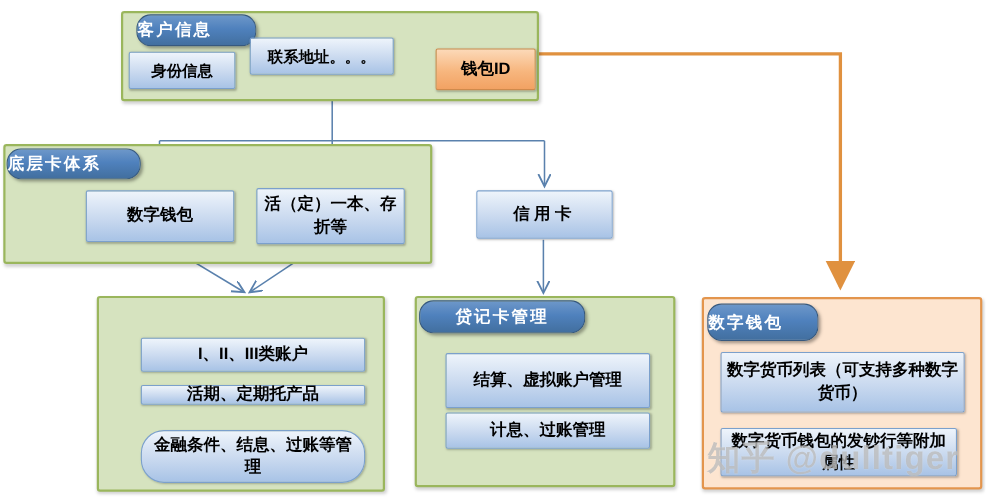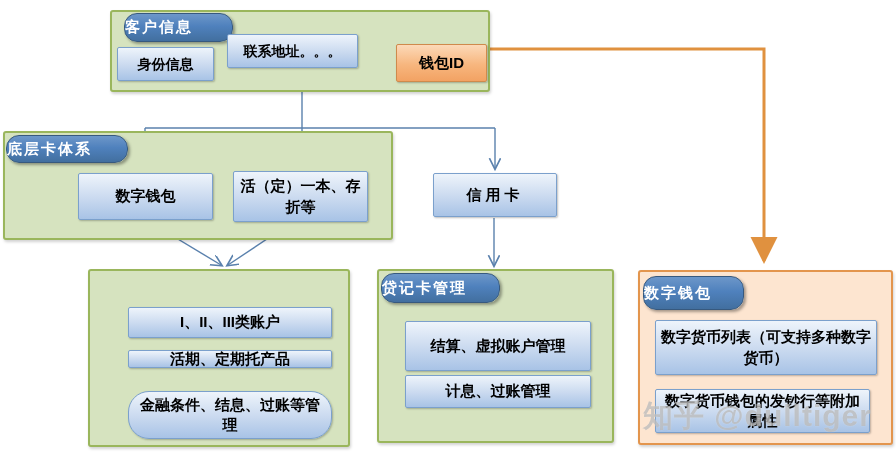--- a/index.html
+++ b/index.html
@@ -120,21 +120,21 @@
     <span>I、II、III类账户</span>
   </div>
   <div class="node" style="left:128px;top:350px;width:204px;height:18px;">
     <span>活期、定期托产品</span>
   </div>
   <div class="node" style="left:128px;top:391px;width:204px;height:48px;border-radius:21px;">
     <span>金融条件、结息、过账等管理</span>
   </div>
 
   <div class="group green" style="left:377px;top:269px;width:233px;height:170px;"></div>
-  <div class="hdr" style="left:381px;top:273px;width:117px;height:28px;">
+  <div class="hdr" style="left:381px;top:273px;width:117px;height:28px;padding-left:32px;">
     <span>贷记卡管理</span>
   </div>
   <div class="node" style="left:405px;top:321px;width:186px;height:50px;">
     <span>结算、虚拟账户管理</span>
   </div>
   <div class="node" style="left:405px;top:375px;width:186px;height:33px;">
     <span>计息、过账管理</span>
   </div>
 
   <div class="group orange" style="left:638px;top:270px;width:251px;height:171px;"></div>

